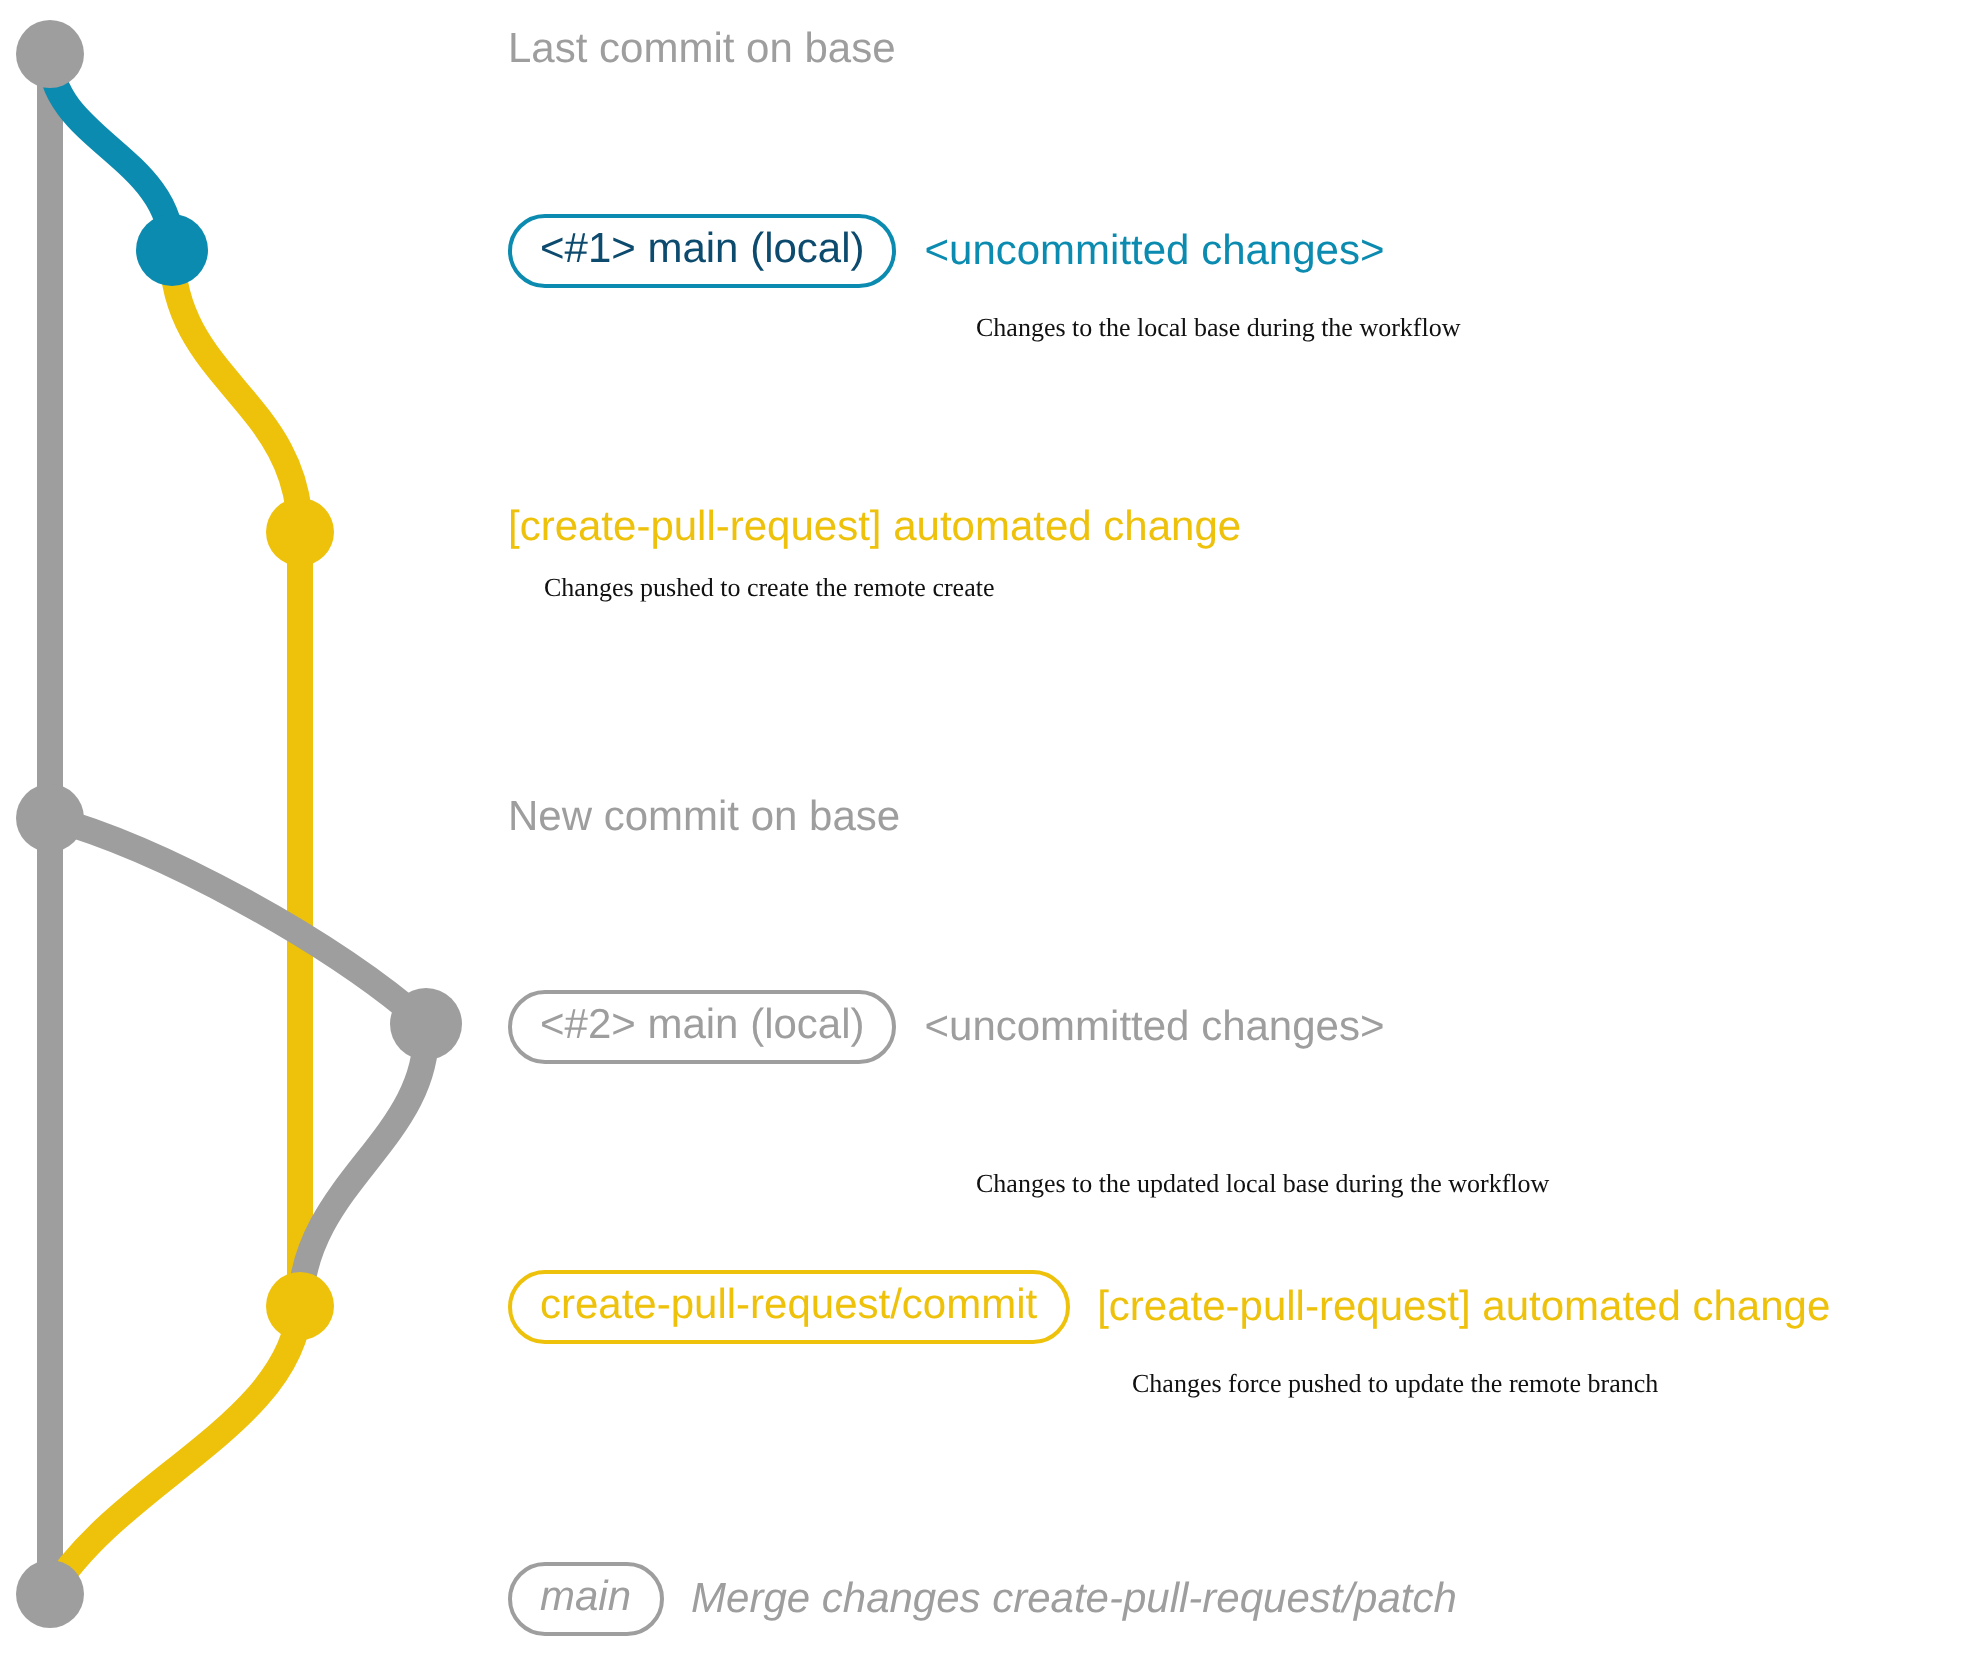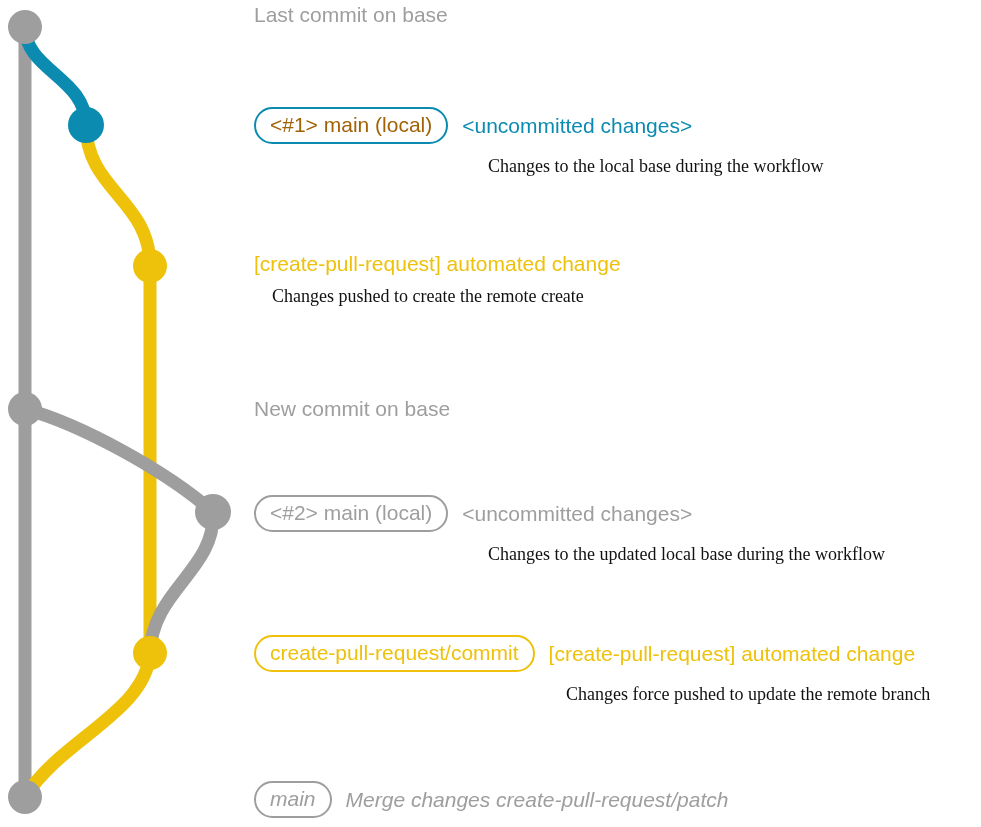--- a/index.html
+++ b/index.html
@@ -43,59 +43,59 @@
     border-radius: 22px;
     padding: 5px 14px 7px 14px;
     font-size: 21px;
     line-height: 1;
     color: #9e9e9e;
     background: transparent;
     box-sizing: border-box;
   }
   .badge.blue {
     border-color: #0c8bb0;
-    color: #a16207;
+    color: #0c4a6e;
   }
   .badge.yellow {
     border-color: #eec10b;
     color: #eec10b;
   }
   .badge.gray {
     border-color: #9e9e9e;
     color: #9e9e9e;
   }
   .subject {
     font-size: 21px;
     line-height: 1;
     white-space: nowrap;
   }
   .subject.blue   { color: #0c8bb0; }
   .subject.yellow { color: #eec10b; }
   .subject.gray   { color: #9e9e9e; }
   .badge + .subject { margin-left: 14px; }
   .note {
     font-family: "Liberation Serif", serif;
-    font-size: 18px;
+    font-size: 13px;
     line-height: 1;
     color: #111111;
     white-space: nowrap;
     margin-top: 13px;
   }
   .standalone-label {
     font-size: 21px;
     line-height: 1;
     color: #9e9e9e;
     white-space: nowrap;
   }
   
-  #row-last-commit       { left: 254px; top: 4px; justify-content: flex-end; }
+  #row-last-commit       { left: 254px; top: 14px; justify-content: flex-end; }
   #row-commit-1          { left: 254px; top: 107px; }
   #row-commit-2          { left: 254px; top: 253px; }
   #row-new-commit        { left: 254px; top: 398px; text-align: right; }
-  #row-commit-3          { left: 254px; top: 495px; }
+  #row-commit-3          { left: 254px; top: 495px; gap: 40px; }
   #row-commit-4          { left: 254px; top: 635px; }
   #row-commit-5          { left: 254px; top: 781px; font-style: italic; }
 
   #row-commit-2 .note { margin-left: 18px; }
   #row-commit-1 .note { margin-left: 234px; }
   #row-commit-3 .note { margin-left: 234px; }
   #row-commit-4 .note { margin-left: 312px; }
 </style>
 </head>
 <body>

